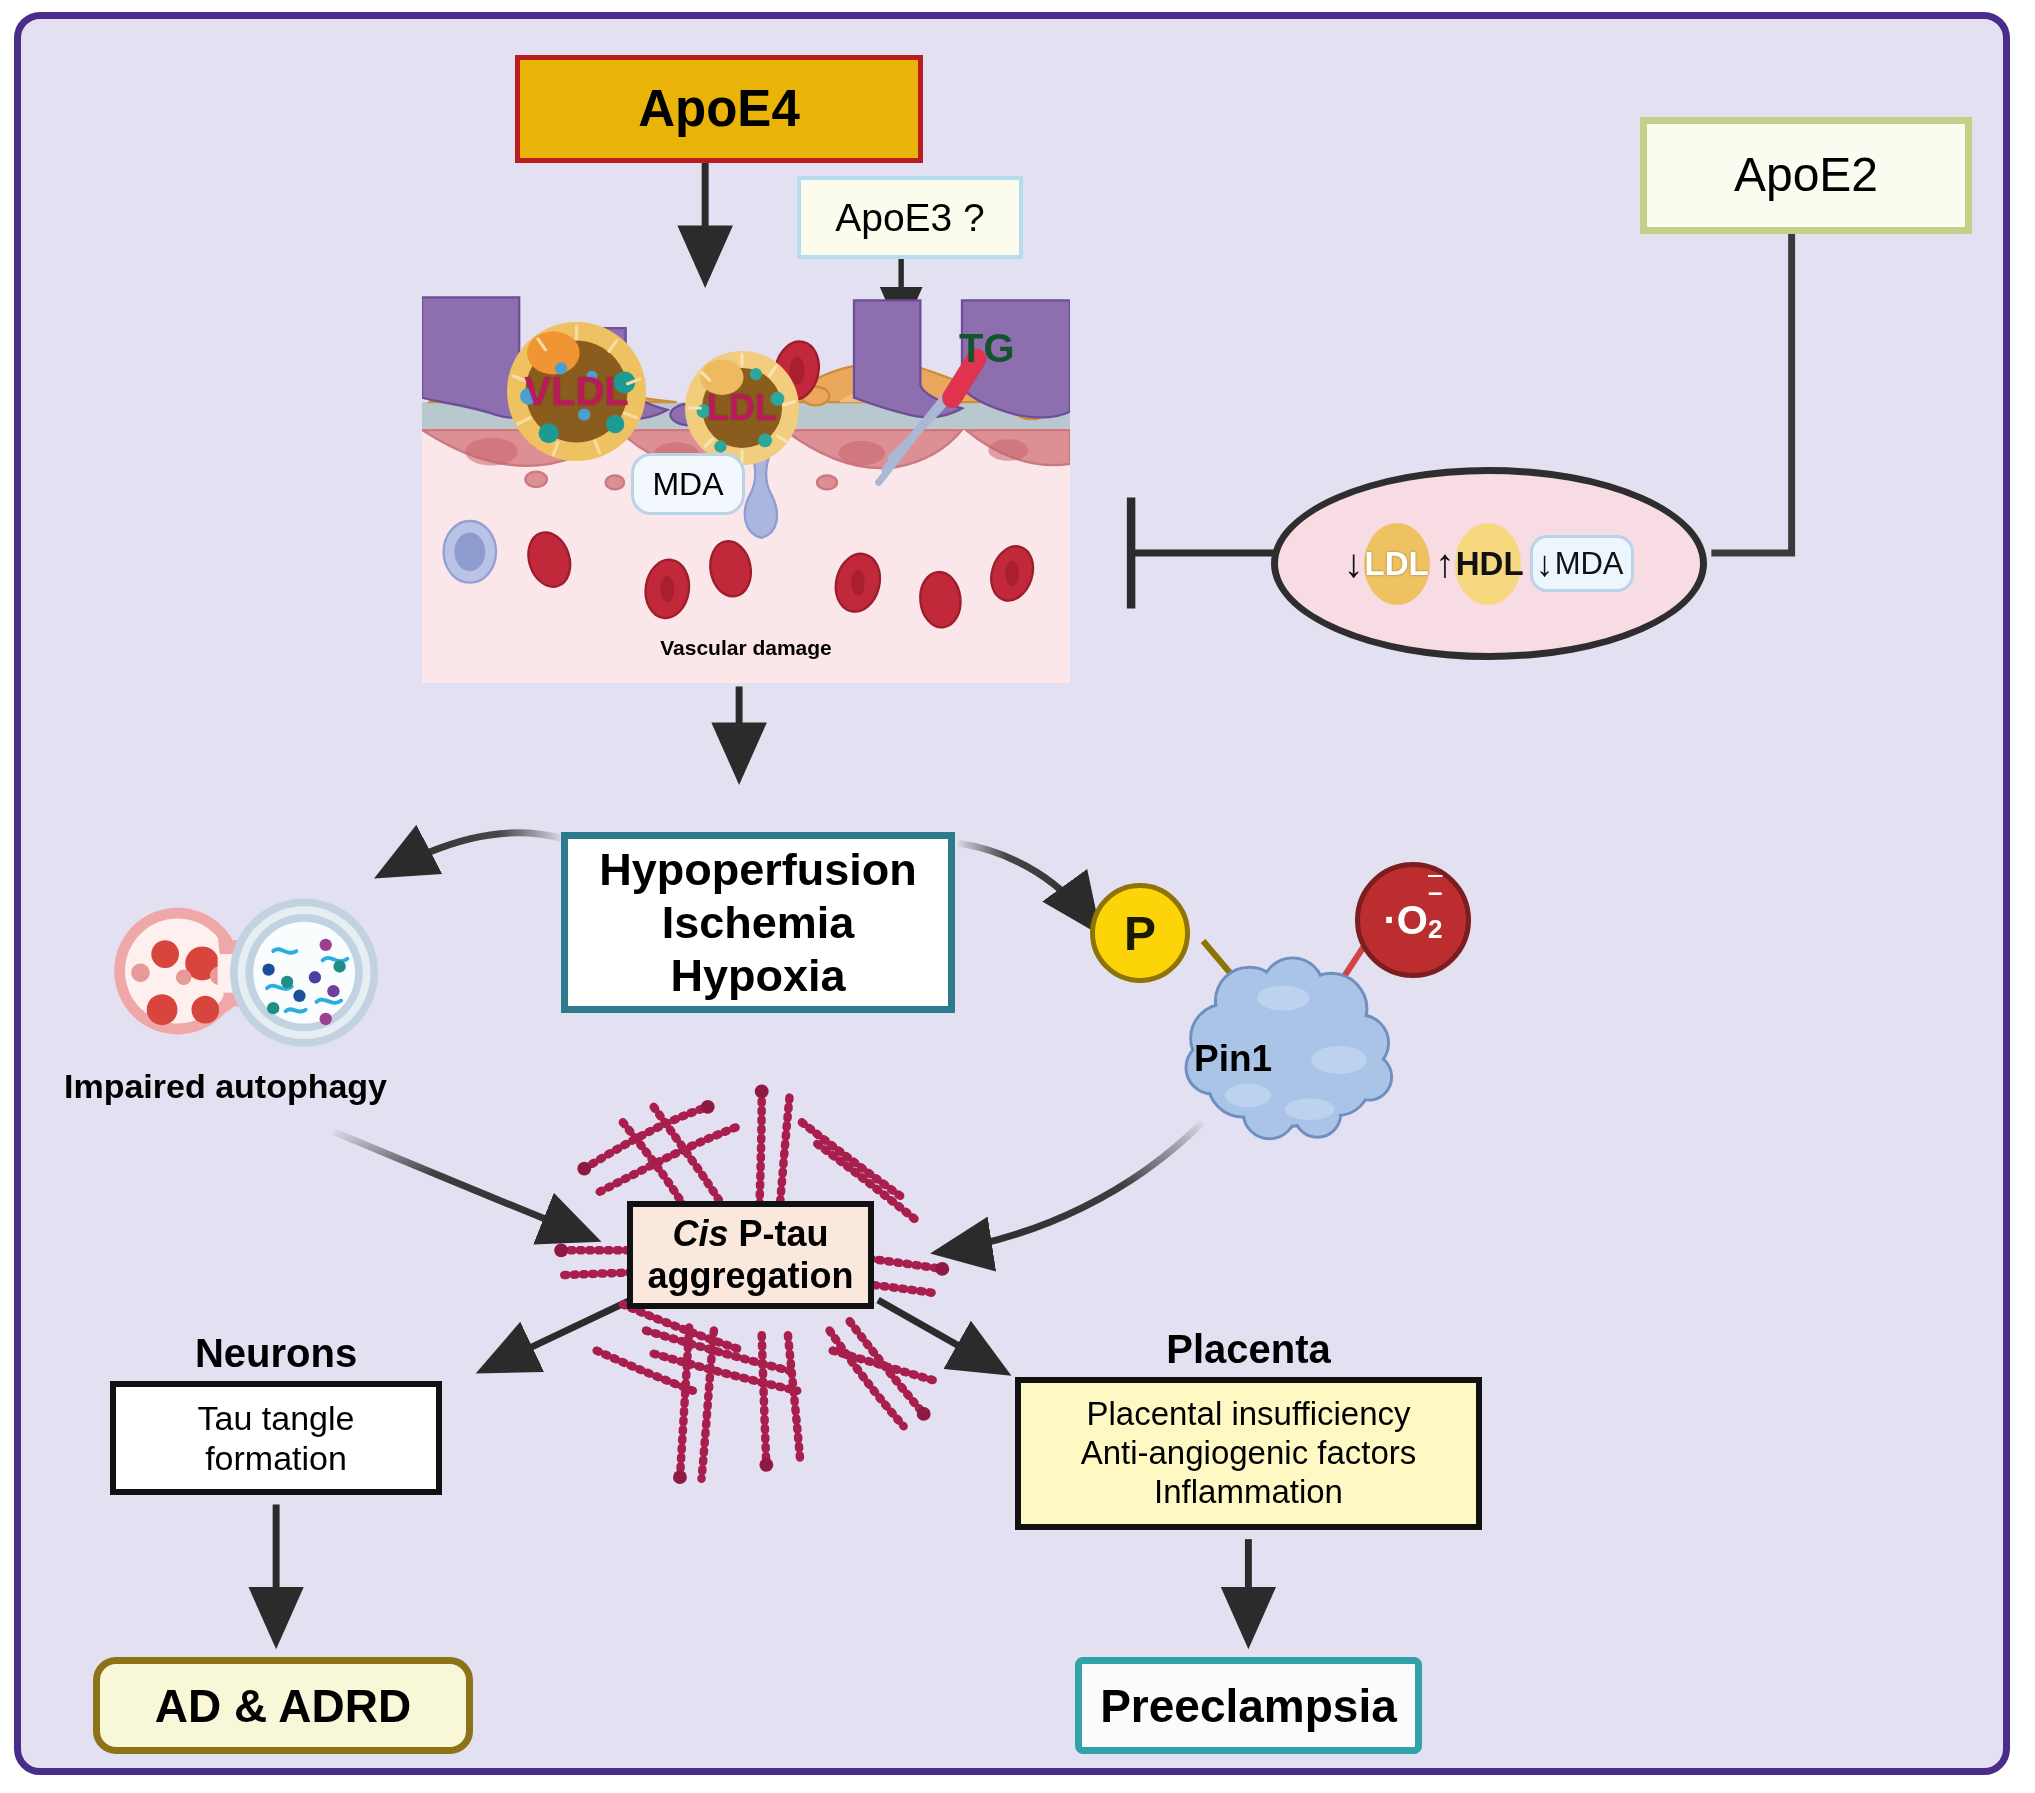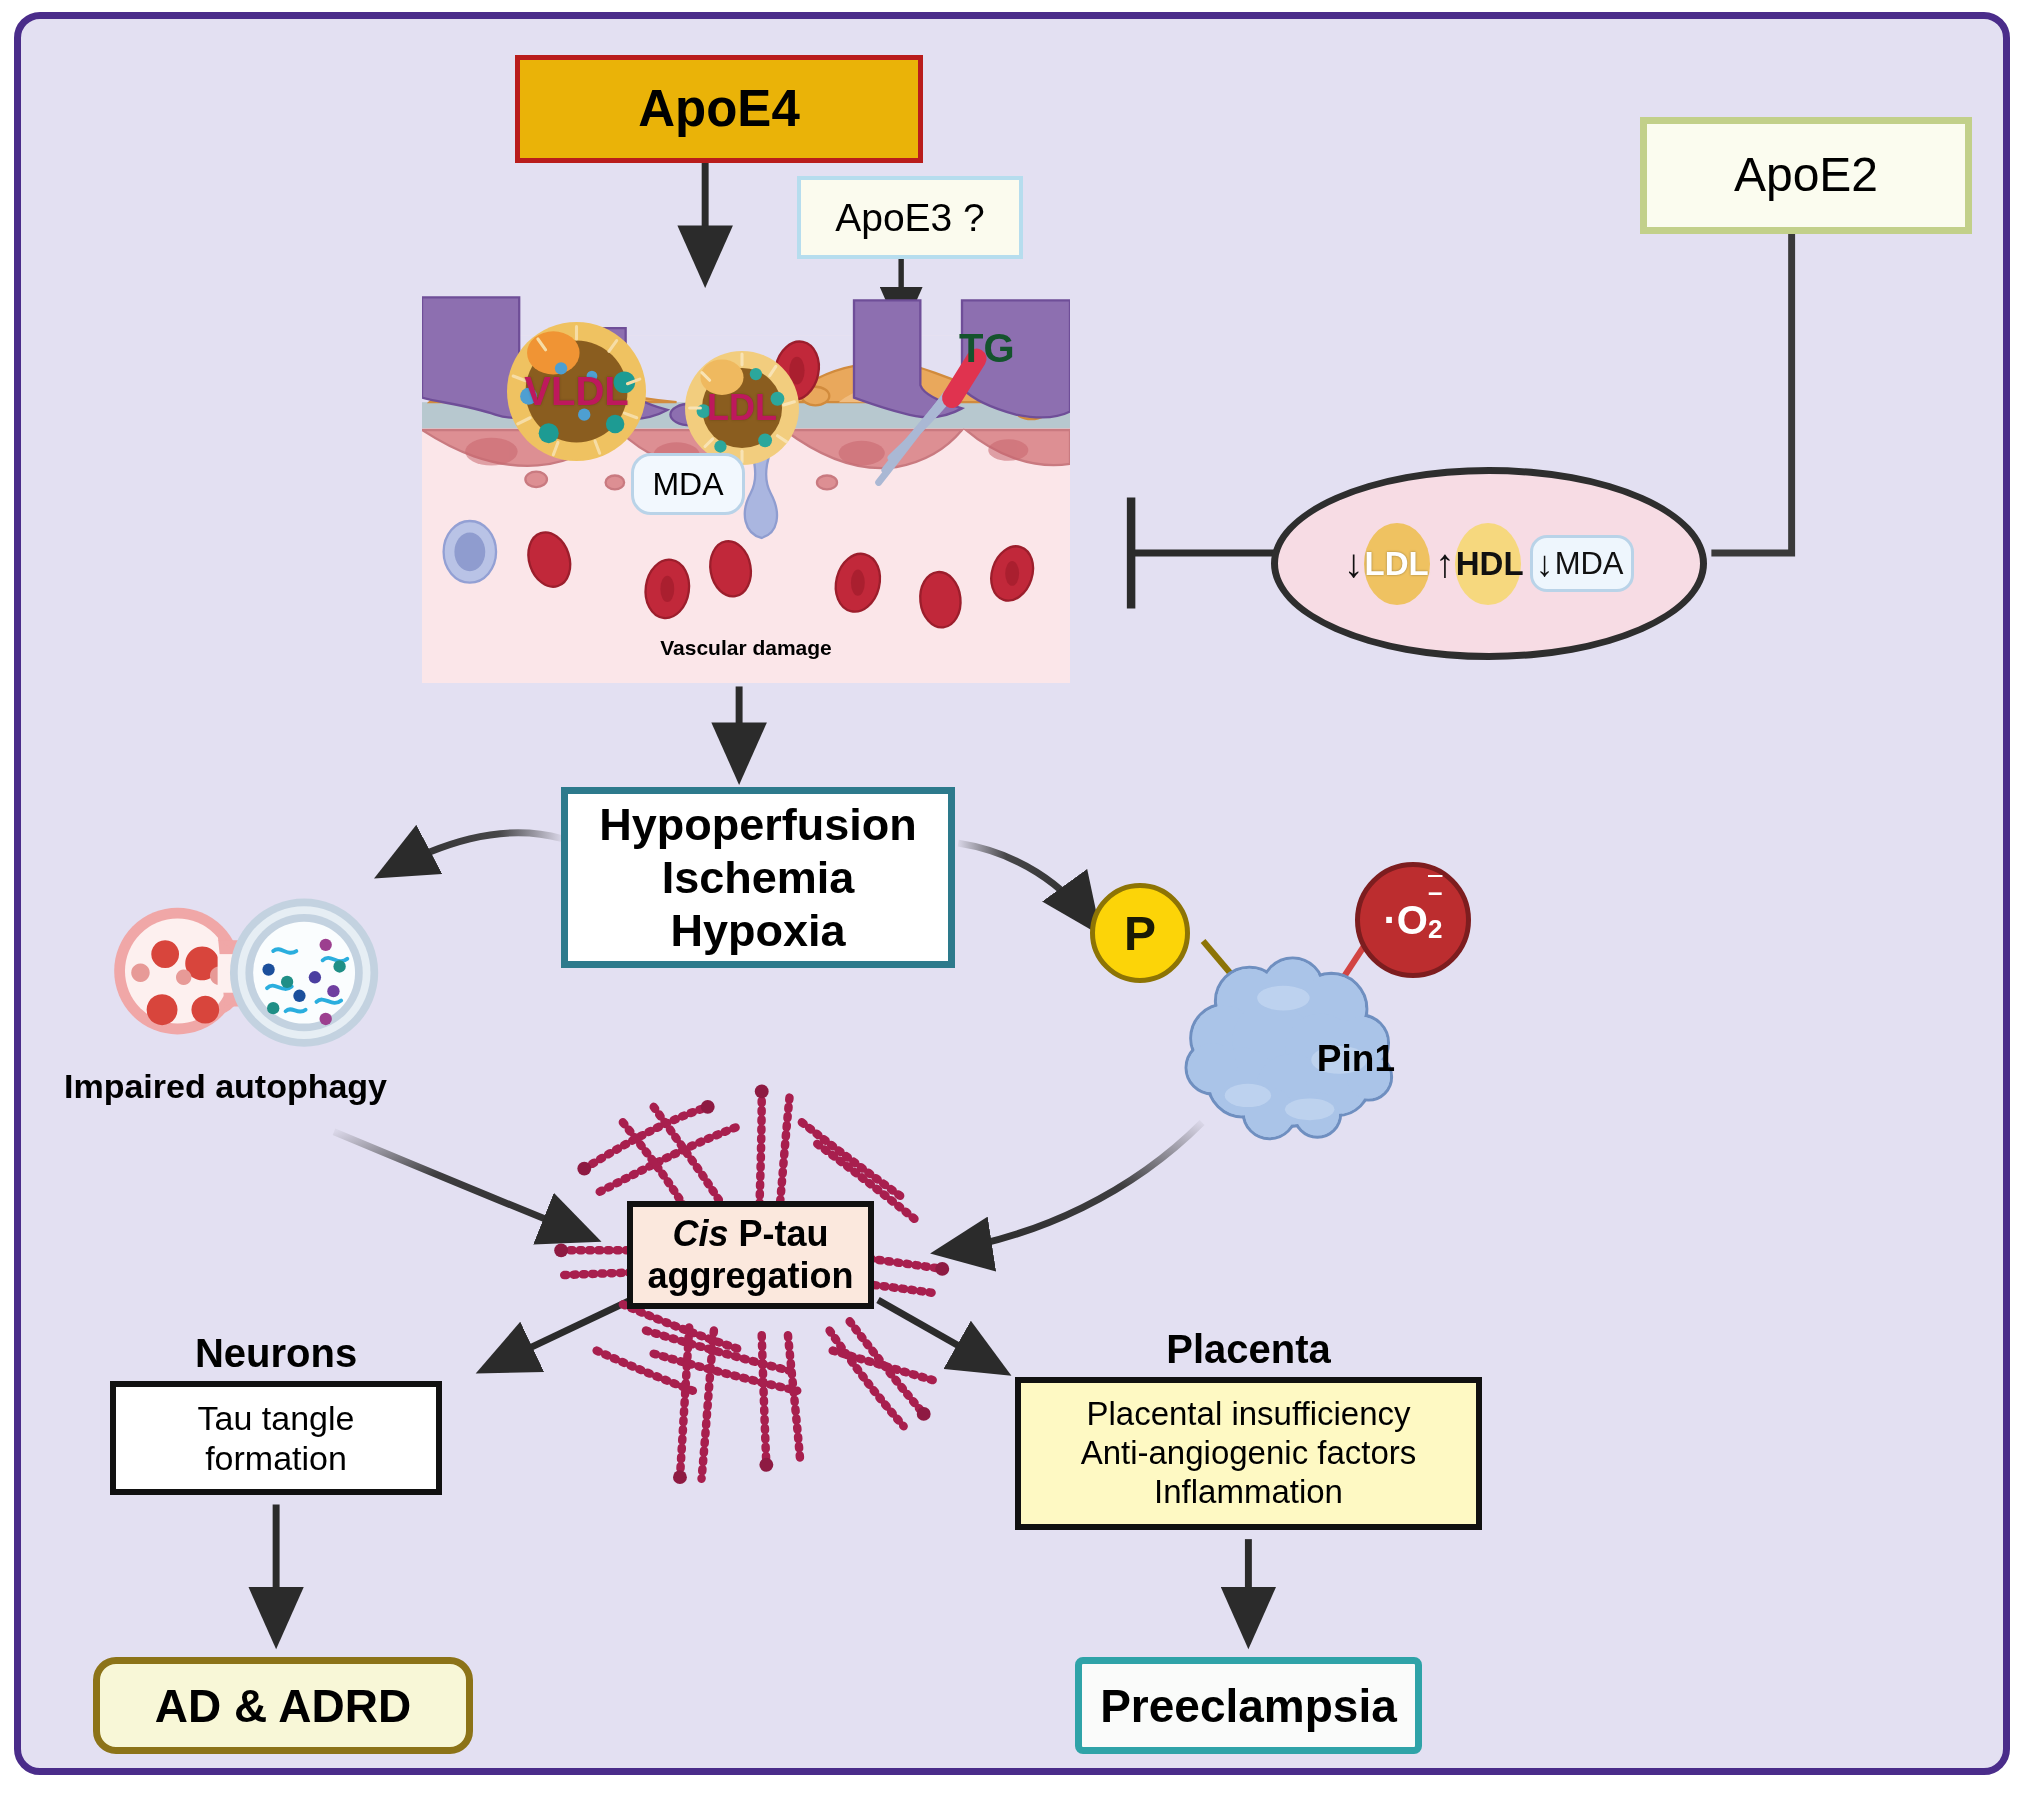--- a/index.html
+++ b/index.html
@@ -52,21 +52,21 @@
     background: #fbfbee;
     font-size: 39px; font-weight: normal;
   }
   #apoe2-box {
     left: 1619px; top: 98px; width: 332px; height: 117px;
     border: 7.7px solid #c2d08a;
     background: #fbfcef;
     font-size: 48px; font-weight: normal;
   }
   #hypo-box {
-    left: 540px; top: 768px; width: 394px; height: 181px;
+    left: 540px; top: 813px; width: 394px; height: 181px;
     border: 7px solid #2d7a8c;
     background: #ffffff;
     font-size: 45px; font-weight: bold;
   }
   #cis-box {
     left: 606px; top: 1182px; width: 247px; height: 108px;
     border: 6.2px solid #111111;
     background: #fbe8dd;
     font-size: 36px; font-weight: bold;
   }
@@ -190,21 +190,21 @@
   #chip-mda {
     border: 3.1px solid #b9d3e8; border-radius: 17px;
     background: #eef6fd; padding: 4.6px 7.7px 4.6px 3.1px;
     font-weight: normal; font-size: 31px;
   }
 
   
   #pin1-label {
     position: absolute;
     left: 1173px; top: 1019px; width: 201px;
-    text-align: right;
+    text-align: left;
     font-size: 37px; font-weight: bold; color: #000;
     z-index: 6;
   }
   .circ-badge {
     position: absolute;
     border-radius: 50%;
     box-sizing: border-box;
     display: flex; align-items: center; justify-content: center;
     font-weight: bold;
     z-index: 6;

